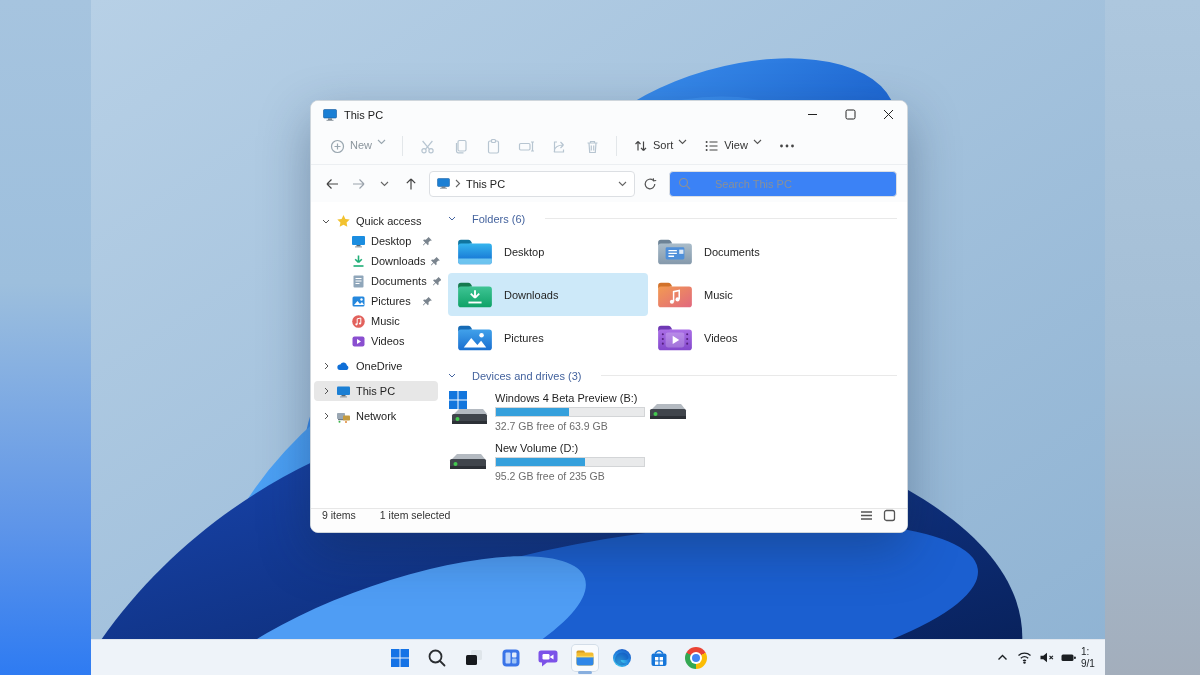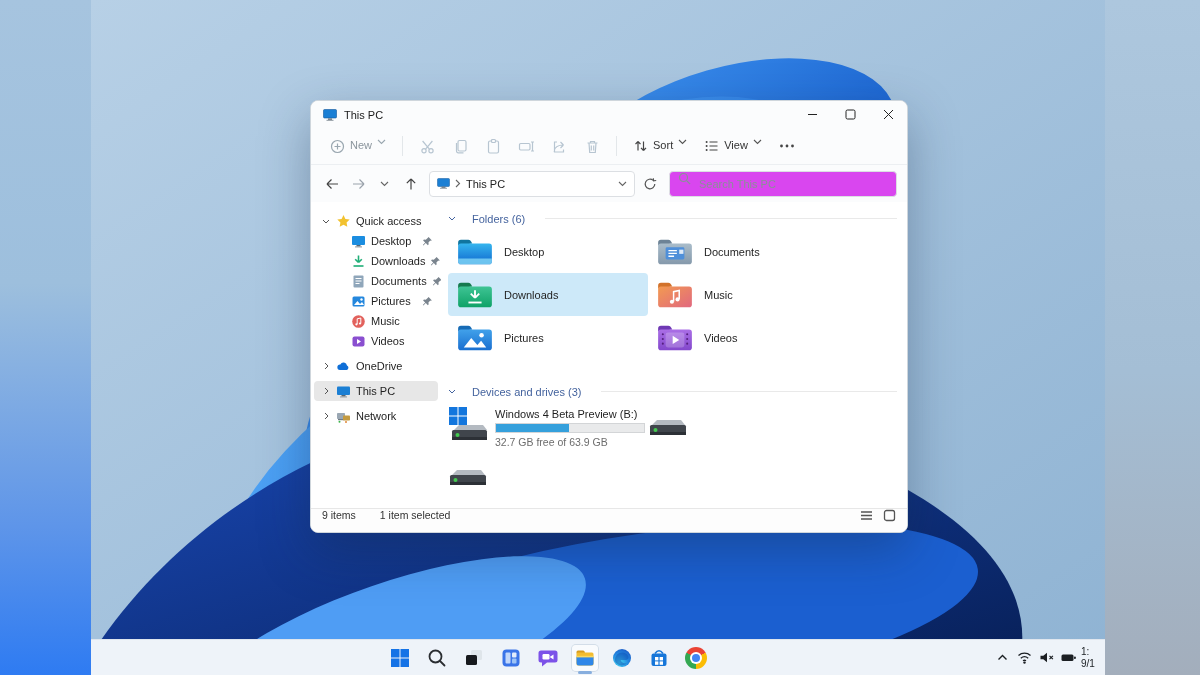--- a/index.html
+++ b/index.html
@@ -41,22 +41,22 @@
   .tool-ico svg,.tool-btn svg{display:block}
   .tsep{width:1px;height:20px;background:#e3e7ea;margin:0 6px}
   .lbl-dim{font-size:11px;color:#8b959d}
   .lbl{font-size:11px;color:#333}
   .addressrow{height:37px;flex:none;display:flex;align-items:center;background:#fbfcfd;padding:0 10px;gap:3px}
   .nav-btn{width:23px;height:24px;display:flex;align-items:center;justify-content:center;border-radius:4px}
   .addrbox{width:206px;height:26px;margin-left:4px;background:#fff;border:1px solid #dcdfe3;border-radius:4px;
     display:flex;align-items:center;padding:0 7px;gap:5px;font-size:11px;color:#222}
   .addrbox .spacer{flex:1}
   .refresh-btn{width:24px;height:24px;display:flex;align-items:center;justify-content:center}
-  .searchbox{flex:1;height:26px;margin-left:4px;background:#d946ef;border:1px solid #dcdfe3;border-radius:4px;
-    display:flex;padding:0 8px;gap:8px}
+  .searchbox{flex:1;height:26px;margin-left:4px;background:#3b82f6;border:1px solid #dcdfe3;border-radius:4px;
+    display:flex;align-items:center;padding:0 8px;gap:24px}
   .searchbox input{border:0;outline:0;flex:1;font-size:11px;font-family:inherit;color:#222;background:transparent}
   .searchbox input::placeholder{color:#8a9097}
   .body{flex:1;display:flex;background:#fff;min-height:0}
   
   .sidebar{width:130px;flex:none;padding-top:9px;overflow:hidden}
   .srow{height:20px;display:flex;align-items:center;gap:5px;padding:0 5px 0 7px;margin:0 3px;border-radius:4px;font-size:11px;color:#1f1f1f;white-space:nowrap}
   .srow.sel{background:#e7e7e7}
   .srow.gap{margin-top:5px}
   .chev{width:10px;height:10px;flex:none;display:flex;align-items:center;justify-content:center}
   .sicon{width:15px;height:15px;flex:none}
@@ -499,21 +499,21 @@
                   <circle cx="7" cy="17" r="1.1" fill="#55207e"></circle>
                   <circle cx="7" cy="22" r="1.1" fill="#55207e"></circle>
                 <circle cx="33" cy="12" r="1.1" fill="#55207e"></circle>
                   <circle cx="33" cy="17" r="1.1" fill="#55207e"></circle>
                   <circle cx="33" cy="22" r="1.1" fill="#55207e"></circle>
               </svg>
               <span class="tname">Videos</span>
             </div>
           </div>
 
-          <div class="secheader" style="margin-top:24px">
+          <div class="secheader" style="margin-top:8px">
             <svg width="8" height="5" viewBox="0 0 8 5">
                 <path d="M1 1 l3 3 3-3" fill="none" stroke="#44639e" stroke-width="1"></path>
               </svg>
             <span>Devices and drives (3)</span>
             <span class="line"></span>
           </div>
 
           <div class="dtiles">
             <div class="dtile">
               <svg class="d-ic" viewBox="0 0 40 38">
@@ -542,20 +542,27 @@
                 <circle cx="7.5" cy="24" r="2" fill="#42c94f"></circle>
               </svg>
             </div>
             <div class="dtile">
               <svg class="d-ic" viewBox="0 0 40 38">
                 <path d="M4 19 l5-5 h24 l4 5 z" fill="#b4bac1"></path>
                 <rect x="2" y="19" width="36" height="10" rx="1.5" fill="#40454c"></rect>
                 <rect x="2" y="26" width="36" height="3" fill="#2c3036"></rect>
                 <circle cx="7.5" cy="24" r="2" fill="#42c94f"></circle>
               </svg>
+              <div class="d-info">
+                <span class="d-name">New Volume (D:)</span>
+                <div class="d-bar">
+                    <div class="d-fill" style="width: 60%;"></div>
+                  </div>
+                <span class="d-free">95.2 GB free of 235 GB</span>
+              </div>
             </div>
           </div>
         </div>
       </div>
 
       <div class="statusbar">
         <span>9 items</span>
         <span>1 item selected</span>
         <div class="sb-right">
           <svg viewBox="0 0 13 13">

